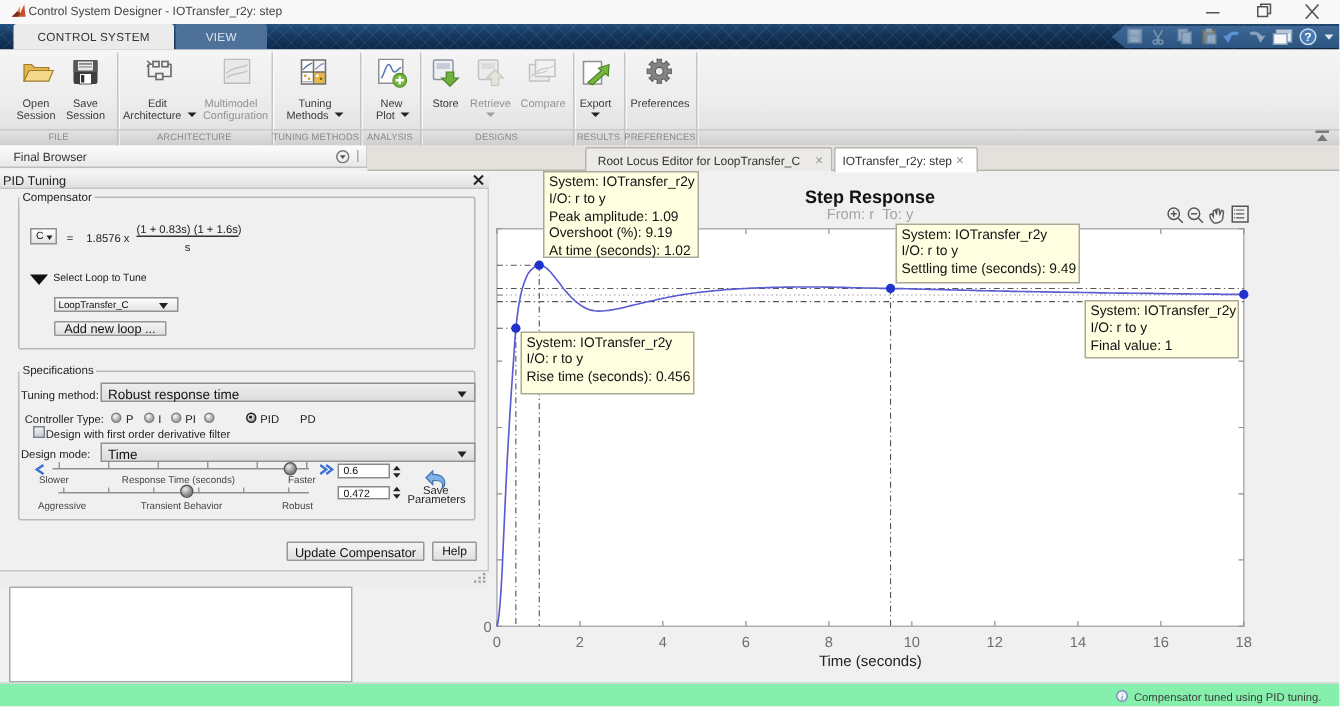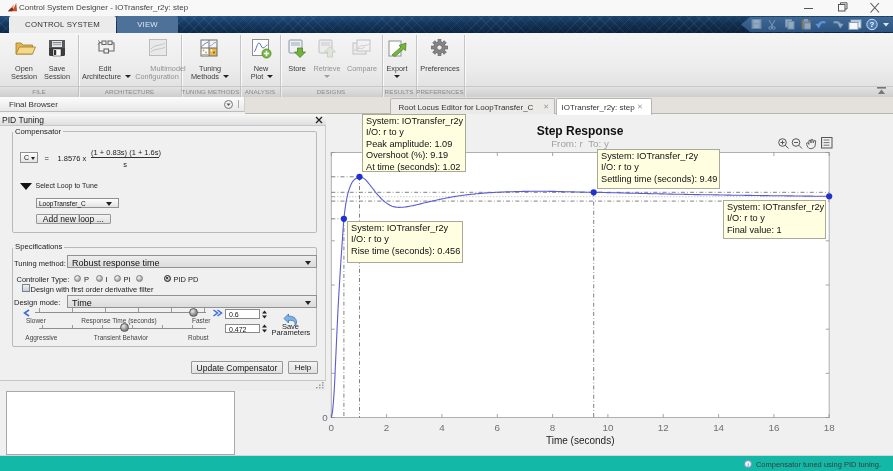--- a/index.html
+++ b/index.html
@@ -45,21 +45,21 @@
 .stick{position:absolute;width:1px;height:4px;background:#9a9a9a;}
 .stick2{position:absolute;width:1px;height:3px;background:#9a9a9a;}
 .sknob{position:absolute;width:9px;height:9px;border-radius:50%;background:radial-gradient(circle at 35% 30%,#dedede 10%,#8c8c8c 60%,#6f6f6f);border:1px solid #5a5a5a;}
 .ssub{position:absolute;font-size:6.5px;color:#444;white-space:nowrap;}
 .spin{position:absolute;background:#ffffff;border:1px solid #8a8a8a;font-size:7px;color:#111;}
 .spin span{position:absolute;left:3px;top:1px;}
 #figure{position:absolute;left:326px;top:114px;width:567px;height:341px;background:#f0f0f0;}
 .tip{position:absolute;background:#fffee1;border:1px solid #a9a99a;font-size:9.2px;line-height:11.55px;color:#111;padding:0.5px 3px;white-space:nowrap;z-index:5;}
 #steptitle{position:absolute;left:430px;top:123.5px;width:300px;text-align:center;font-size:12px;font-weight:bold;color:#111;}
 #fromto{position:absolute;left:430px;top:138px;width:300px;text-align:center;font-size:9.8px;color:#a3a3a3;}
-#statusbar{position:absolute;left:0;top:455px;width:893px;height:16px;background:#14b8a6;border-top:1px solid #d6d6d6;}
+#statusbar{position:absolute;left:0;top:455px;width:893px;height:16px;background:#86efac;border-top:1px solid #d6d6d6;}
 #statusbar .st{position:absolute;right:12px;top:4px;font-size:7.5px;color:#3c3c3c;}
 #listbox{position:absolute;left:6px;top:391px;width:229px;height:64px;background:#ffffff;border:1px solid #a9a9a9;}
 </style></head>
 <body>
 <div id="app">
 <div id="titlebar">
  <svg class="abs" style="left:7px;top:2px" width="11" height="11" viewBox="0 0 12 12">
   <path d="M1 10 L5 6 L7 7.5 L10 1 L11 10 Z" fill="#c4502e"></path>
   <path d="M5 6 L7 2.5 L7 7.5 Z" fill="#e8823c"></path>
   <path d="M1 10 L5 6 L7 7.5 L5.5 10 Z" fill="#7a2c1a"></path>
@@ -168,21 +168,21 @@
 <path d="M1 4.5 L3 2.2 L1 0.5" stroke-width="0.9"></path>
 </g>
       </svg>
 <div class="rlabel" style="left:85px;top:31.3px;width:40px;">Edit</div>
 <div class="rlabel" style="left:78px;top:39.3px;width:47px;">Architecture</div>
 <div class="abs" style="left:124.5px;top:42.2px;width:0;height:0;border-left:3.2px solid transparent;border-right:3.2px solid transparent;border-top:3.8px solid #222;"></div>
 <svg class="ricon" style="left:149px;top:6px" width="18" height="17" viewBox="0 0 18 17">
 <rect x="0.5" y="0.5" width="17" height="16" fill="#e9e9e9" stroke="#bcbcbc"></rect>
 <path d="M2 10 C6 5 12 7 16 4 M2 13 C6 9 12 11 16 8" stroke="#c4c4c4" fill="none"></path>
 </svg>
-<div class="rlabel dis" style="left:146px;top:31.3px;width:44px;">Multimodel</div>
+<div class="rlabel dis" style="left:132px;top:31.3px;width:44px;">Multimodel</div>
 <div class="rlabel dis" style="left:133px;top:39.3px;width:48px;">Configuration</div>
 <svg class="ricon" style="left:200px;top:6px" width="18" height="18" viewBox="0 0 18 18">
 <rect x="0.5" y="0.5" width="17" height="17" fill="#6d6d6d"></rect>
 <rect x="1.5" y="1.5" width="7" height="7" fill="#fbfbfb"></rect>
         <path d="M2 7.5 C4 4.5 6.5 4 8 3" stroke="#4a6fa5" fill="none" stroke-width="0.9"></path>
 <rect x="9.5" y="1.5" width="7" height="7" fill="#f2f4f8"></rect>
         <path d="M10 7 C12 7 13 3 16 3.5" stroke="#8899bb" fill="none" stroke-width="0.9"></path>
 <rect x="1.5" y="9.5" width="7" height="7" fill="#fdfdfd"></rect>
         <circle cx="3.5" cy="11.5" r="0.9" fill="#d59b2d"></circle>
         <circle cx="6" cy="13.5" r="0.9" fill="#d59b2d"></circle>
@@ -288,21 +288,21 @@
         <span class="car" style="right:5px;top:4.5px;"></span>
       </div>
 <div class="flabel" style="left:16.5px;top:149.5px;">Controller Type:</div>
 <div class="radio" style="left:74px;top:149px;"></div>
 <div class="rlab" style="left:84px;top:149.5px;">P</div>
 <div class="radio" style="left:95.5px;top:149px;"></div>
 <div class="rlab" style="left:105.5px;top:149.5px;">I</div>
 <div class="radio" style="left:113.5px;top:149px;"></div>
 <div class="rlab" style="left:123.5px;top:149.5px;">PI</div>
 <div class="radio" style="left:136px;top:149px;"></div>
-<div class="rlab" style="left:146px;top:149.5px;padding-left:42px;">PD</div>
+<div class="rlab" style="left:158px;top:149.5px;padding-left:42px;">PD</div>
 <div class="radio sel" style="left:163.5px;top:149px;"></div>
 <div class="rlab" style="left:173.5px;top:149.5px;">PID</div>
 <div class="abs" style="left:21.5px;top:158.8px;width:8px;height:8px;border:1px solid #78828e;background:linear-gradient(180deg,#eef1f4,#c5cdd5);"></div>
 <div class="flabel" style="left:30.5px;top:159.2px;">Design with first order derivative filter</div>
 <div class="flabel" style="left:14px;top:172.8px;">Design mode:</div>
 <div class="combo" style="left:67px;top:169.5px;width:250px;height:13px;background:linear-gradient(180deg,#ededed,#dcdcdc);">
         <span class="ctx" style="top:1.5px;font-size:9px;">Time</span>
         <span class="car" style="right:5px;top:4.5px;"></span>
       </div>
 <svg class="abs" style="left:21.5px;top:183.5px" width="9" height="8">

